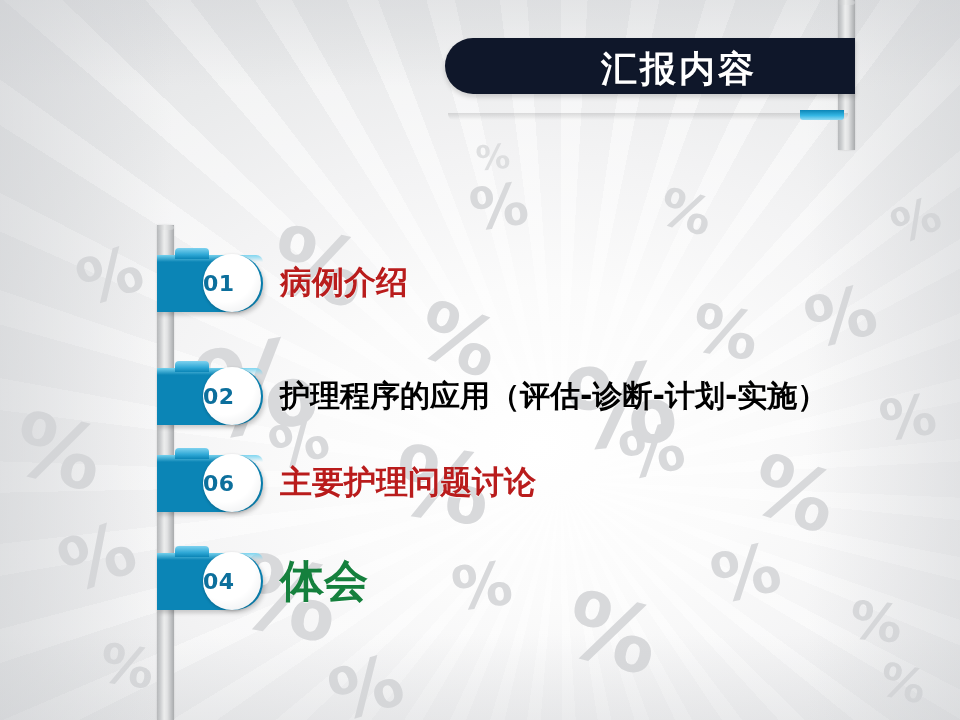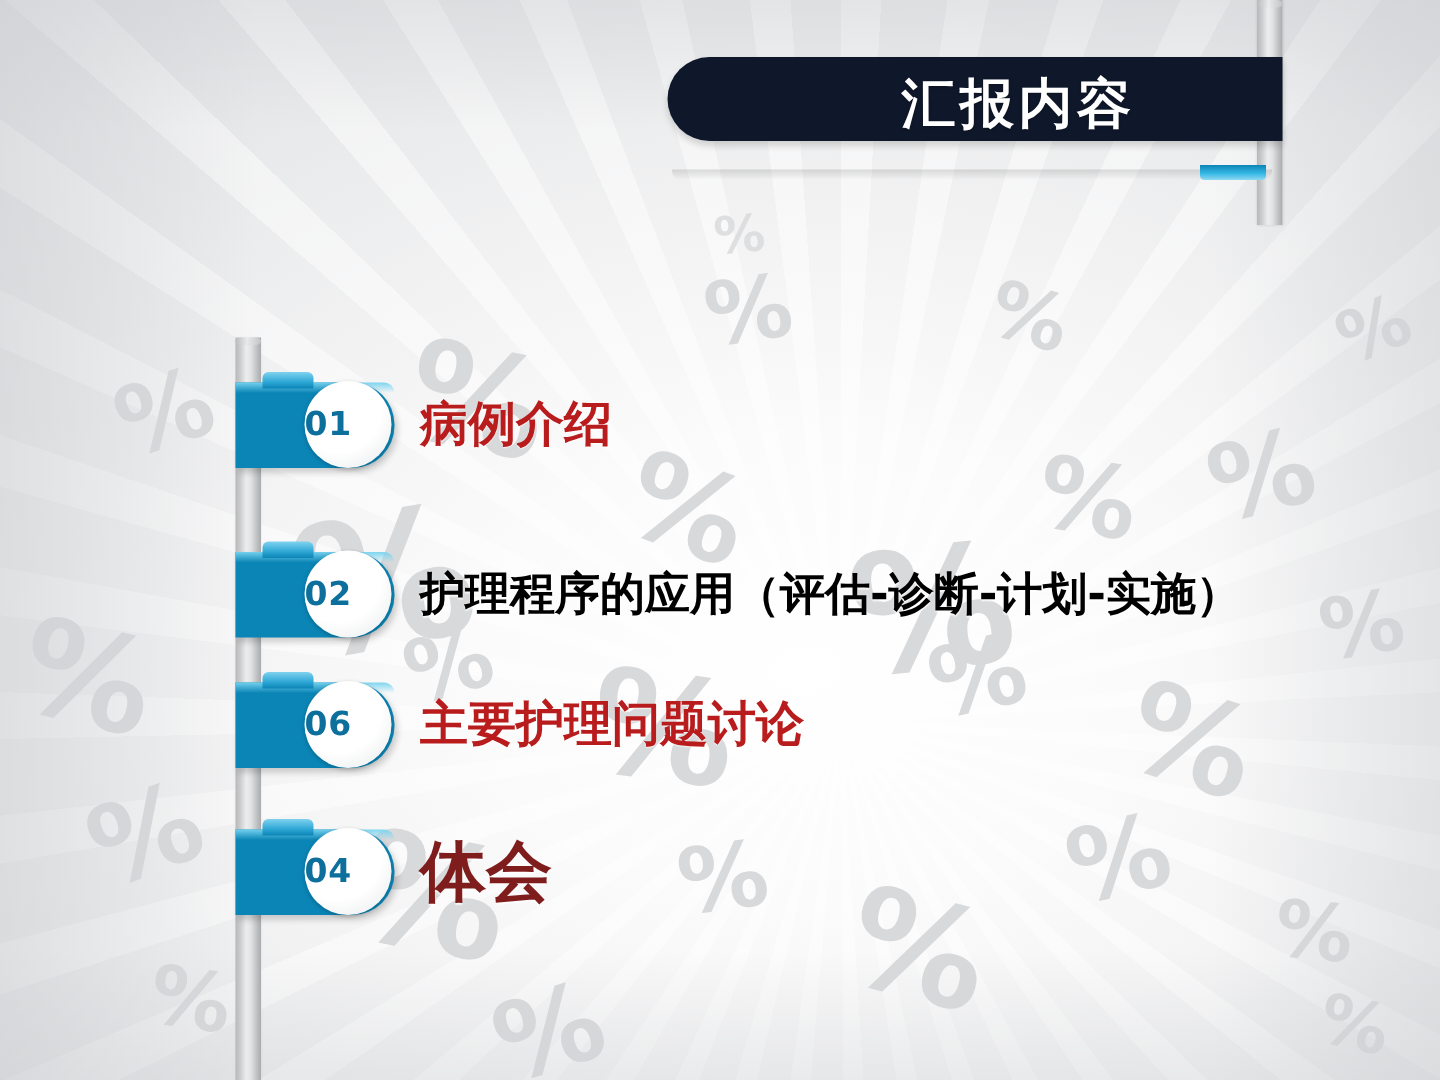--- a/index.html
+++ b/index.html
@@ -175,21 +175,21 @@
   }
   .item-label {
     position: absolute;
     left: 280px;
     font-weight: 700;
     white-space: nowrap;
     text-shadow: 0 1px 1px rgba(255,255,255,0.8);
   }
   .label-normal { font-size: 32px; color: #b91c1c; }
   .label-red    { font-size: 30px; color: #000000; text-align: right; }
-  .label-big    { font-size: 44px; color: #7f1d1d; }
+  .label-big    { font-size: 44px; color: #15803d; }
 </style>
 </head>
 <body>
 
 <div id="slide">
 
   <div class="bg-base"></div>
   <div class="bg-rays"></div>
 
   <div class="pct-layer">

